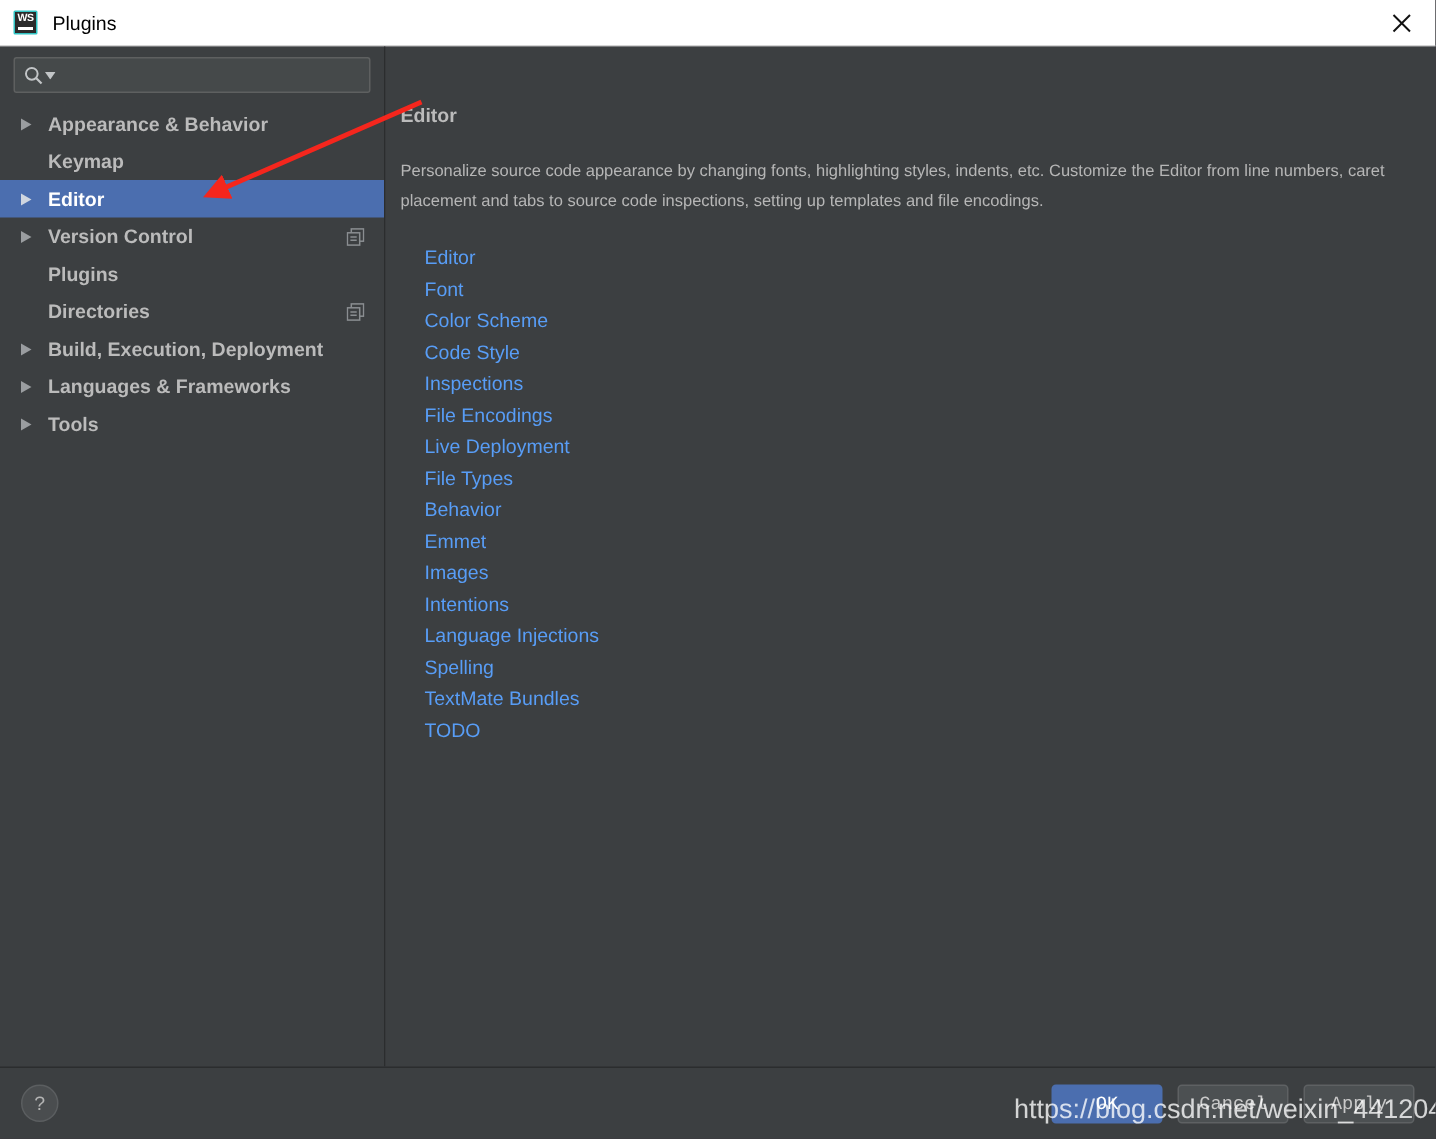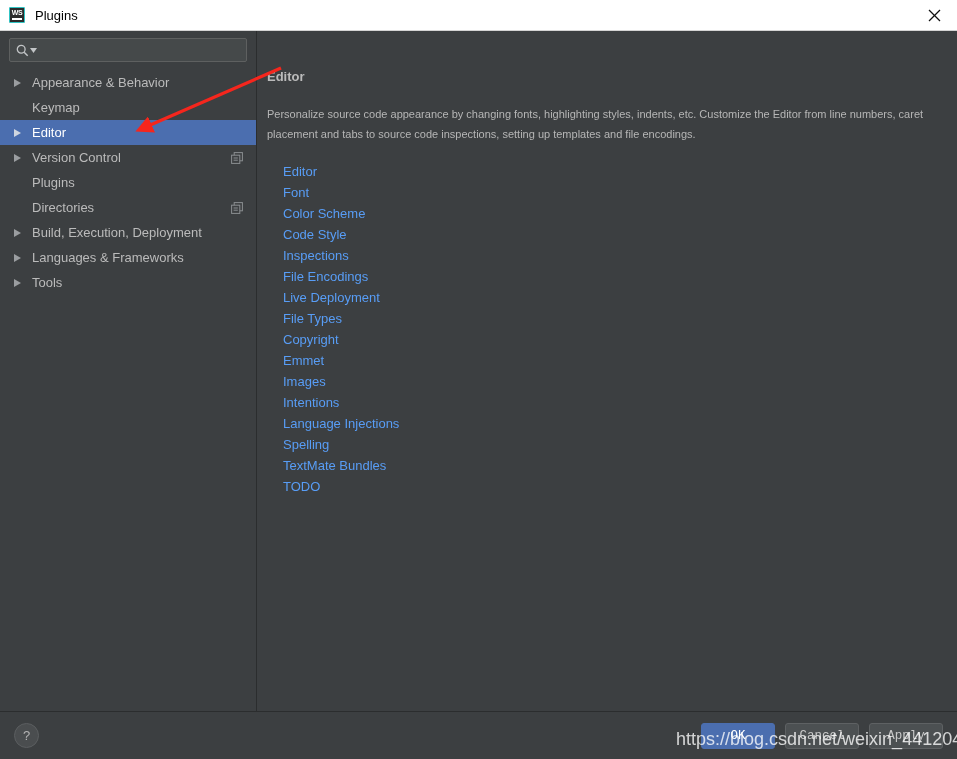--- a/index.html
+++ b/index.html
@@ -140,21 +140,21 @@
   .tri {
     width: 0; height: 0;
     border-top: 4.5px solid transparent;
     border-bottom: 4.5px solid transparent;
     border-left: 7px solid #9a9da0;
   }
   .tree-item.selected .tri { border-left-color: #cfd6e0; }
   .tree-label {
     font-size: 13px;
     color: #bbbbbb;
-    font-weight: normal;
+    font-weight: bold;
     margin-left: 5px;
     white-space: nowrap;
     font-family: "Liberation Sans", sans-serif;
   }
   .tree-item.selected .tree-label { color: #ffffff; }
   .copy-icon {
     position: absolute;
     right: 13px;
     top: 50%;
     transform: translateY(-50%);
@@ -382,21 +382,21 @@
       <div class="content-desc">Personalize source code appearance by changing fonts, highlighting styles, indents, etc. Customize the Editor from line numbers, caret placement and tabs to source code inspections, setting up templates and file encodings.</div>
       <div class="link-list" id="link-root">
           <a class="link-item">Editor</a>
           <a class="link-item">Font</a>
           <a class="link-item">Color Scheme</a>
           <a class="link-item">Code Style</a>
           <a class="link-item">Inspections</a>
           <a class="link-item">File Encodings</a>
           <a class="link-item">Live Deployment</a>
           <a class="link-item">File Types</a>
-          <a class="link-item">Copyright</a>
+          <a class="link-item">Behavior</a>
           <a class="link-item">Emmet</a>
           <a class="link-item">Images</a>
           <a class="link-item">Intentions</a>
           <a class="link-item">Language Injections</a>
           <a class="link-item">Spelling</a>
           <a class="link-item">TextMate Bundles</a>
           <a class="link-item">TODO</a>
         </div>
     </div>
   </div>

